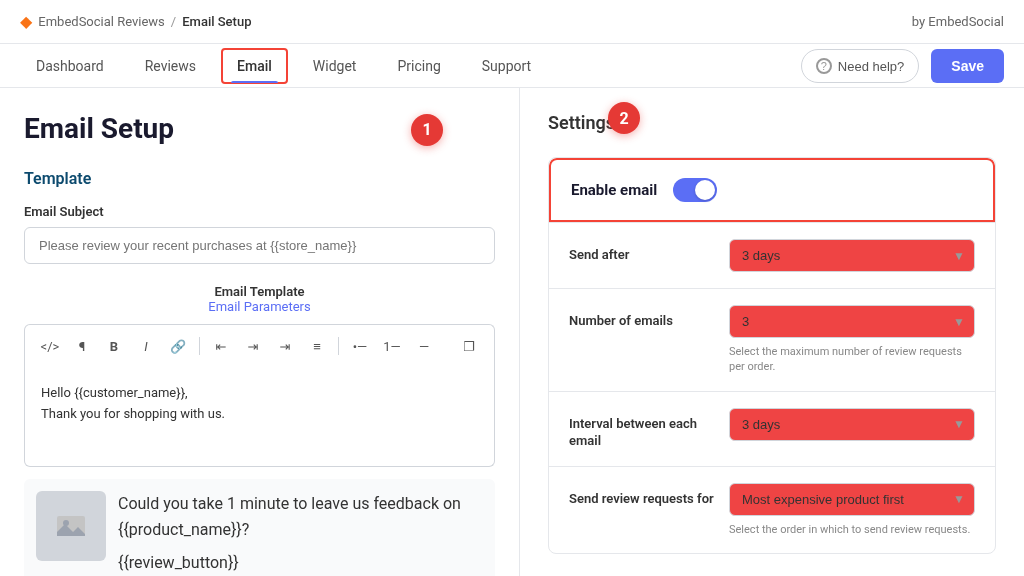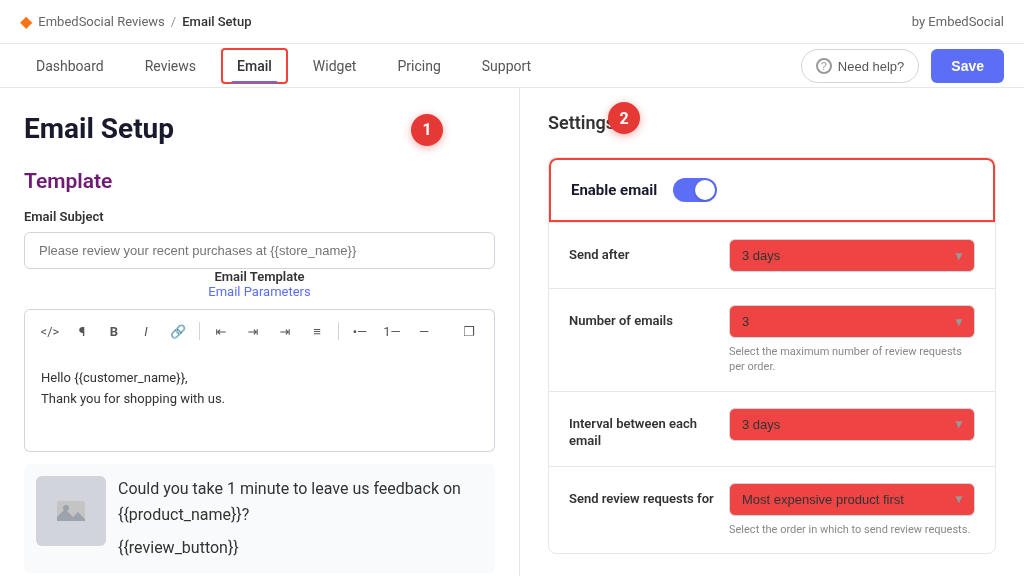--- a/index.html
+++ b/index.html
@@ -91,39 +91,40 @@
       border-right: 1px solid #e5e7eb;
       overflow: hidden;
     }
     .page-title {
       font-size: 28px;
       font-weight: 700;
       color: #1a1a2e;
       margin-bottom: 24px;
     }
     .section-title {
-      font-size: 21px;
+      font-size: 16px;
       font-weight: 600;
-      color: #701a75;
+      color: #0c4a6e;
       margin-bottom: 16px;
     }
     .field-label {
       font-size: 13px;
       font-weight: 600;
       color: #333;
       margin-bottom: 8px;
     }
     .text-input {
       width: 100%;
       border: 1px solid #d1d5db;
       border-radius: 6px;
       padding: 10px 14px;
       font-size: 13px;
       color: #999;
       outline: none;
+      margin-bottom: 20px;
     }
     .template-header {
       display: flex;
       justify-content: space-between;
       align-items: center;
       margin-bottom: 10px;
       flex-direction: column;
     }
     .email-params-link {
       color: #5b6ef5;

